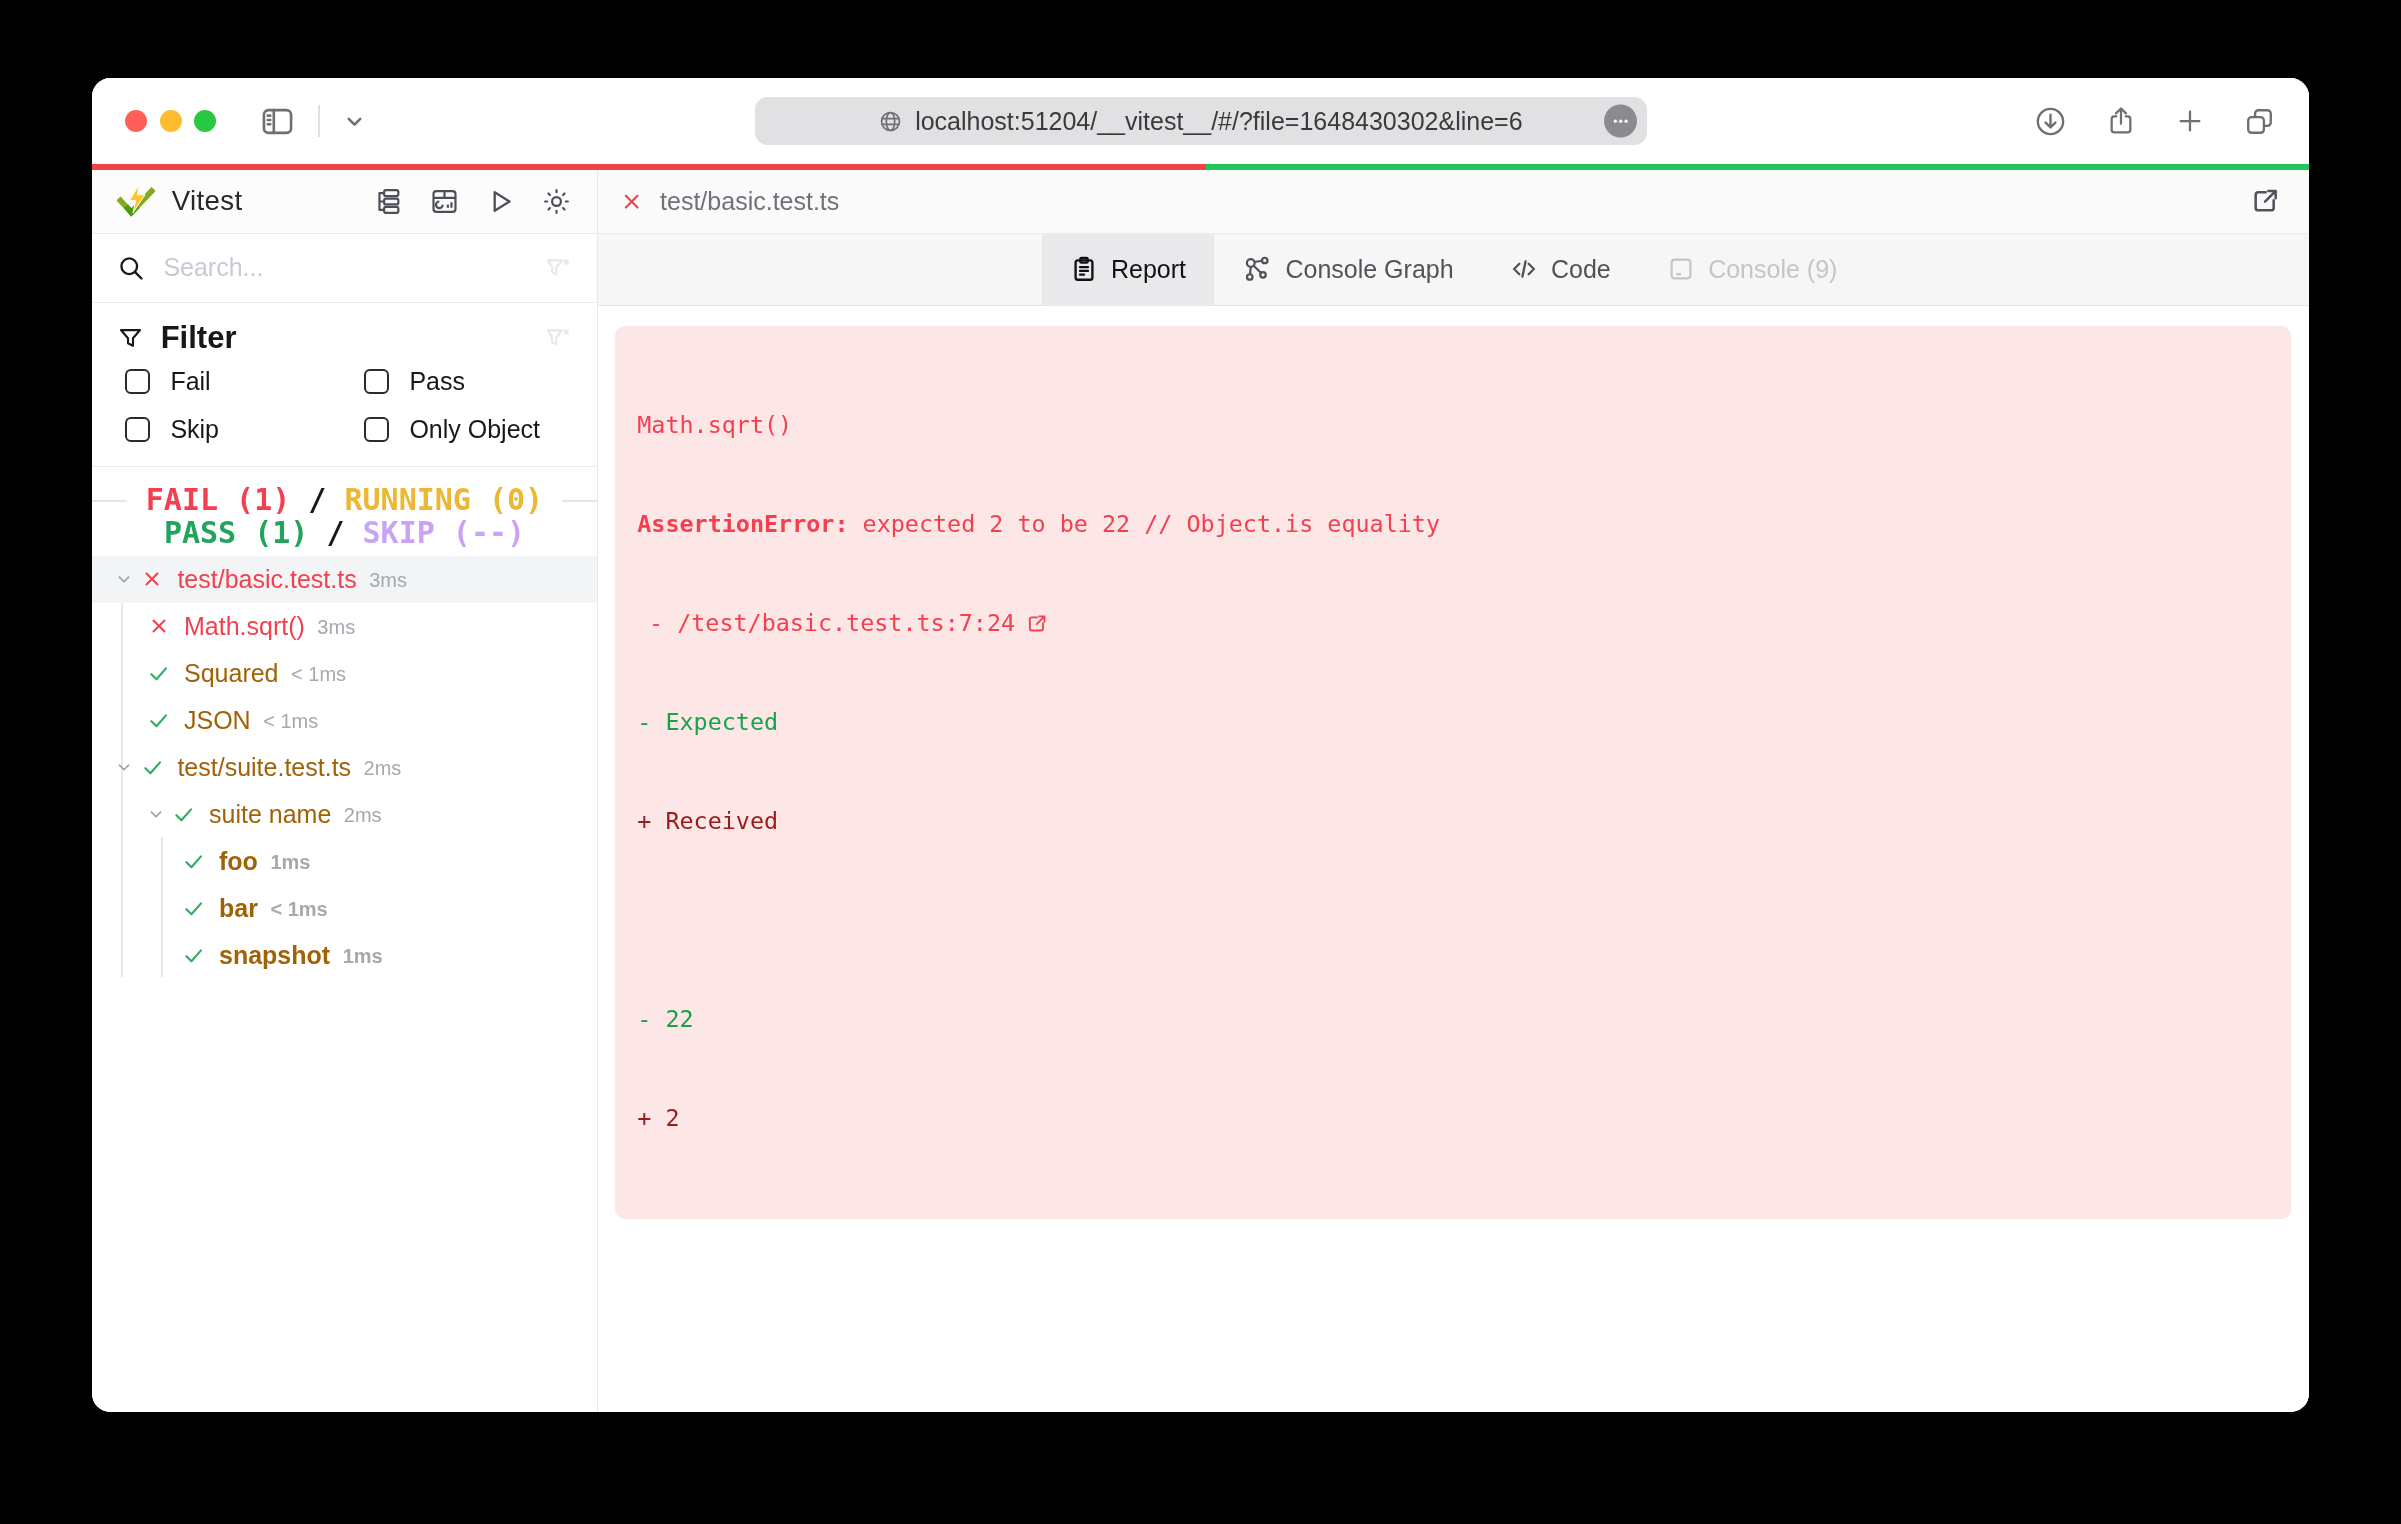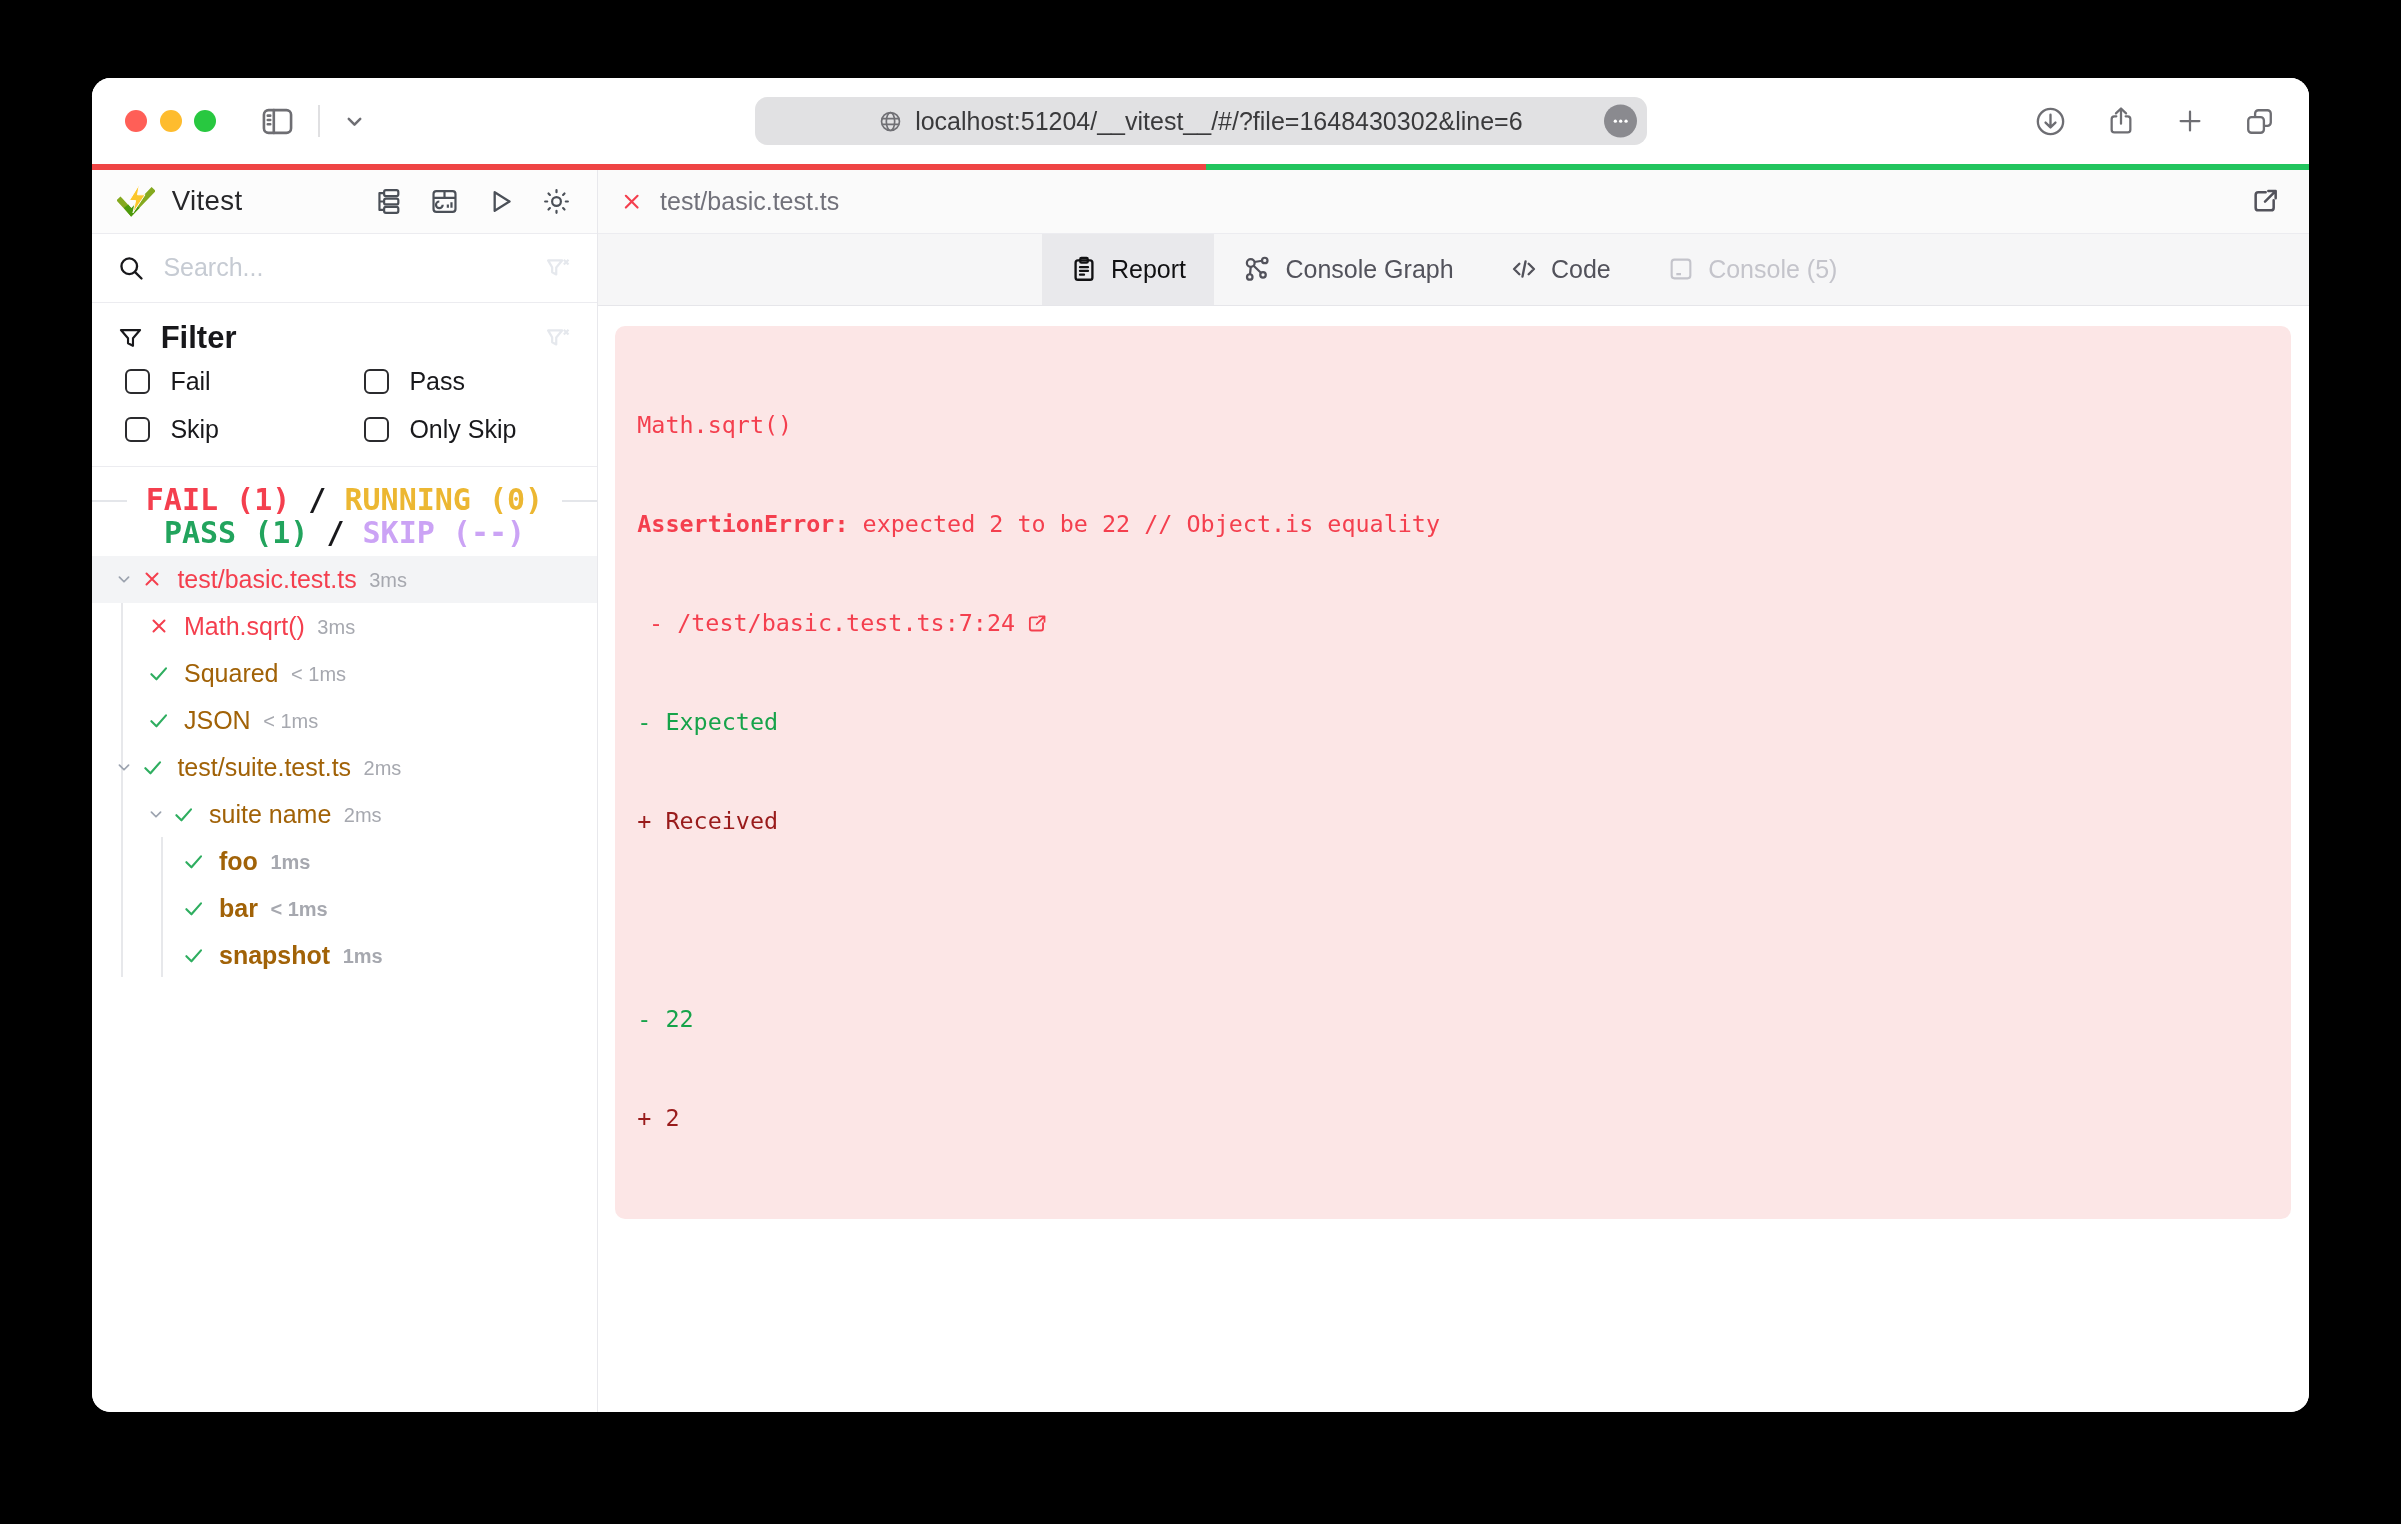--- a/index.html
+++ b/index.html
@@ -392,21 +392,21 @@
             <div class="chk-row">
               <span class="checkbox"></span>
               <span class="chk-label">Pass</span>
             </div>
             <div class="chk-row">
               <span class="checkbox"></span>
               <span class="chk-label">Skip</span>
             </div>
             <div class="chk-row">
               <span class="checkbox"></span>
-              <span class="chk-label">Only Skip</span>
+              <span class="chk-label">Only Object</span>
             </div>
           </div>
         </div>
 
         <div class="status-block">
           <div class="status-line">
             <span class="rule"></span>
             <span class="status-text"><span class="c-fail">FAIL (1)</span><span class="c-slash"> / </span><span class="c-running">RUNNING (0)</span></span>
           </div>
           <div class="status-line">
@@ -557,21 +557,21 @@
                 </svg>
               </span>
             <span>Code</span>
           </div>
           <div class="tab disabled">
             <span class="icon">
                 <svg width="28" height="28" viewBox="0 0 34 34">
                   <use href="#i-console"></use>
                 </svg>
               </span>
-            <span>Console (5)</span>
+            <span>Console (9)</span>
           </div>
         </div>
 
         <div class="report-area">
           <div class="error-panel">
             <div class="e-red">Math.sqrt()</div>
             <div><span class="e-red e-bold">AssertionError:</span><span class="e-red"> expected 2 to be 22 // Object.is equality</span></div>
             <div class="e-red e-stack">
               <span>- /test/basic.test.ts:7:24</span>
               <span class="icon"><svg width="23.4" height="23.4" viewBox="0 0 28 28">

